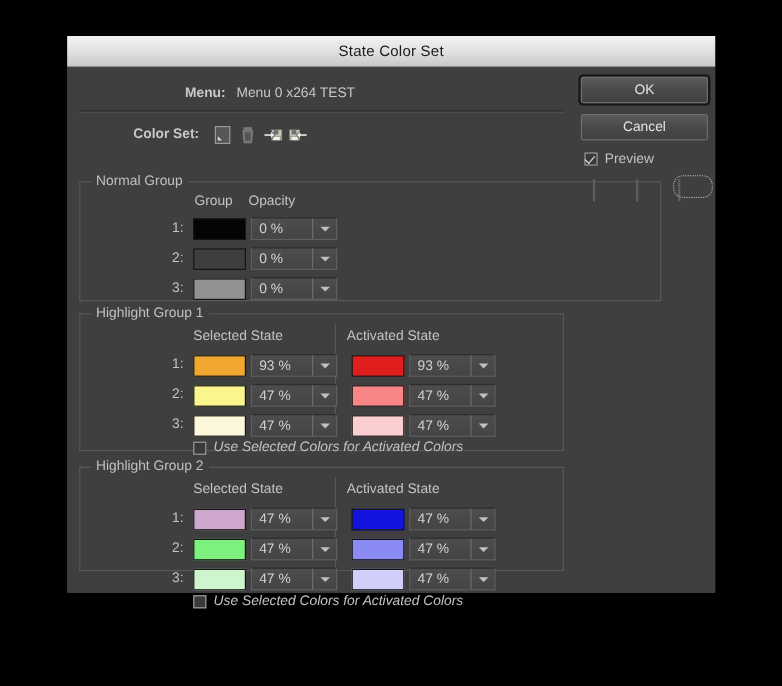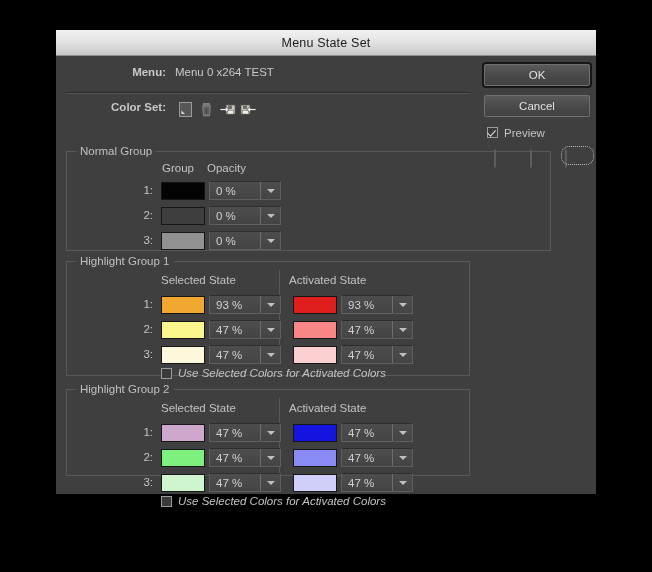--- a/index.html
+++ b/index.html
@@ -56,21 +56,22 @@
     width: 420px;
     height: 438px;
   }
 
   .menu-row {
     position: absolute;
     left: 0; top: 10px;
     width: 414px;
     height: 18px;
     display: flex;
-    align-items: flex-start;
+    align-items: flex-end;
+    padding-left: 22px;
   }
   .menu-label {
     width: 110px;
     text-align: right;
     color: #c8c8c8;
     font-size: 11.5px;
     font-weight: bold;
   }
   .menu-value {
     margin-left: 9px;
@@ -87,21 +88,21 @@
     background: #2b2b2b;
     border-bottom: 1px solid #565656;
   }
 
   .colorset-row {
     position: absolute;
     left: 0; top: 45px;
     width: 414px;
     height: 22px;
     display: flex;
-    align-items: flex-start;
+    align-items: center;
   }
   .colorset-label {
     width: 110px;
     text-align: right;
     color: #c8c8c8;
     font-size: 11.5px;
     font-weight: bold;
   }
 
   .combo {
@@ -320,21 +321,21 @@
   }
 </style>
 </head>
 <body>
 
 <div id="root">
 
   <div class="dialog">
 
     <div class="titlebar">
-      <span>Menu State Set</span>
+      <span>State Color Set</span>
     </div>
 
     <div class="body">
 
       <div class="left">
 
         <div class="menu-row">
           <span class="menu-label">Menu:</span>
           <span class="menu-value">Menu 0 x264 TEST</span>
         </div>

